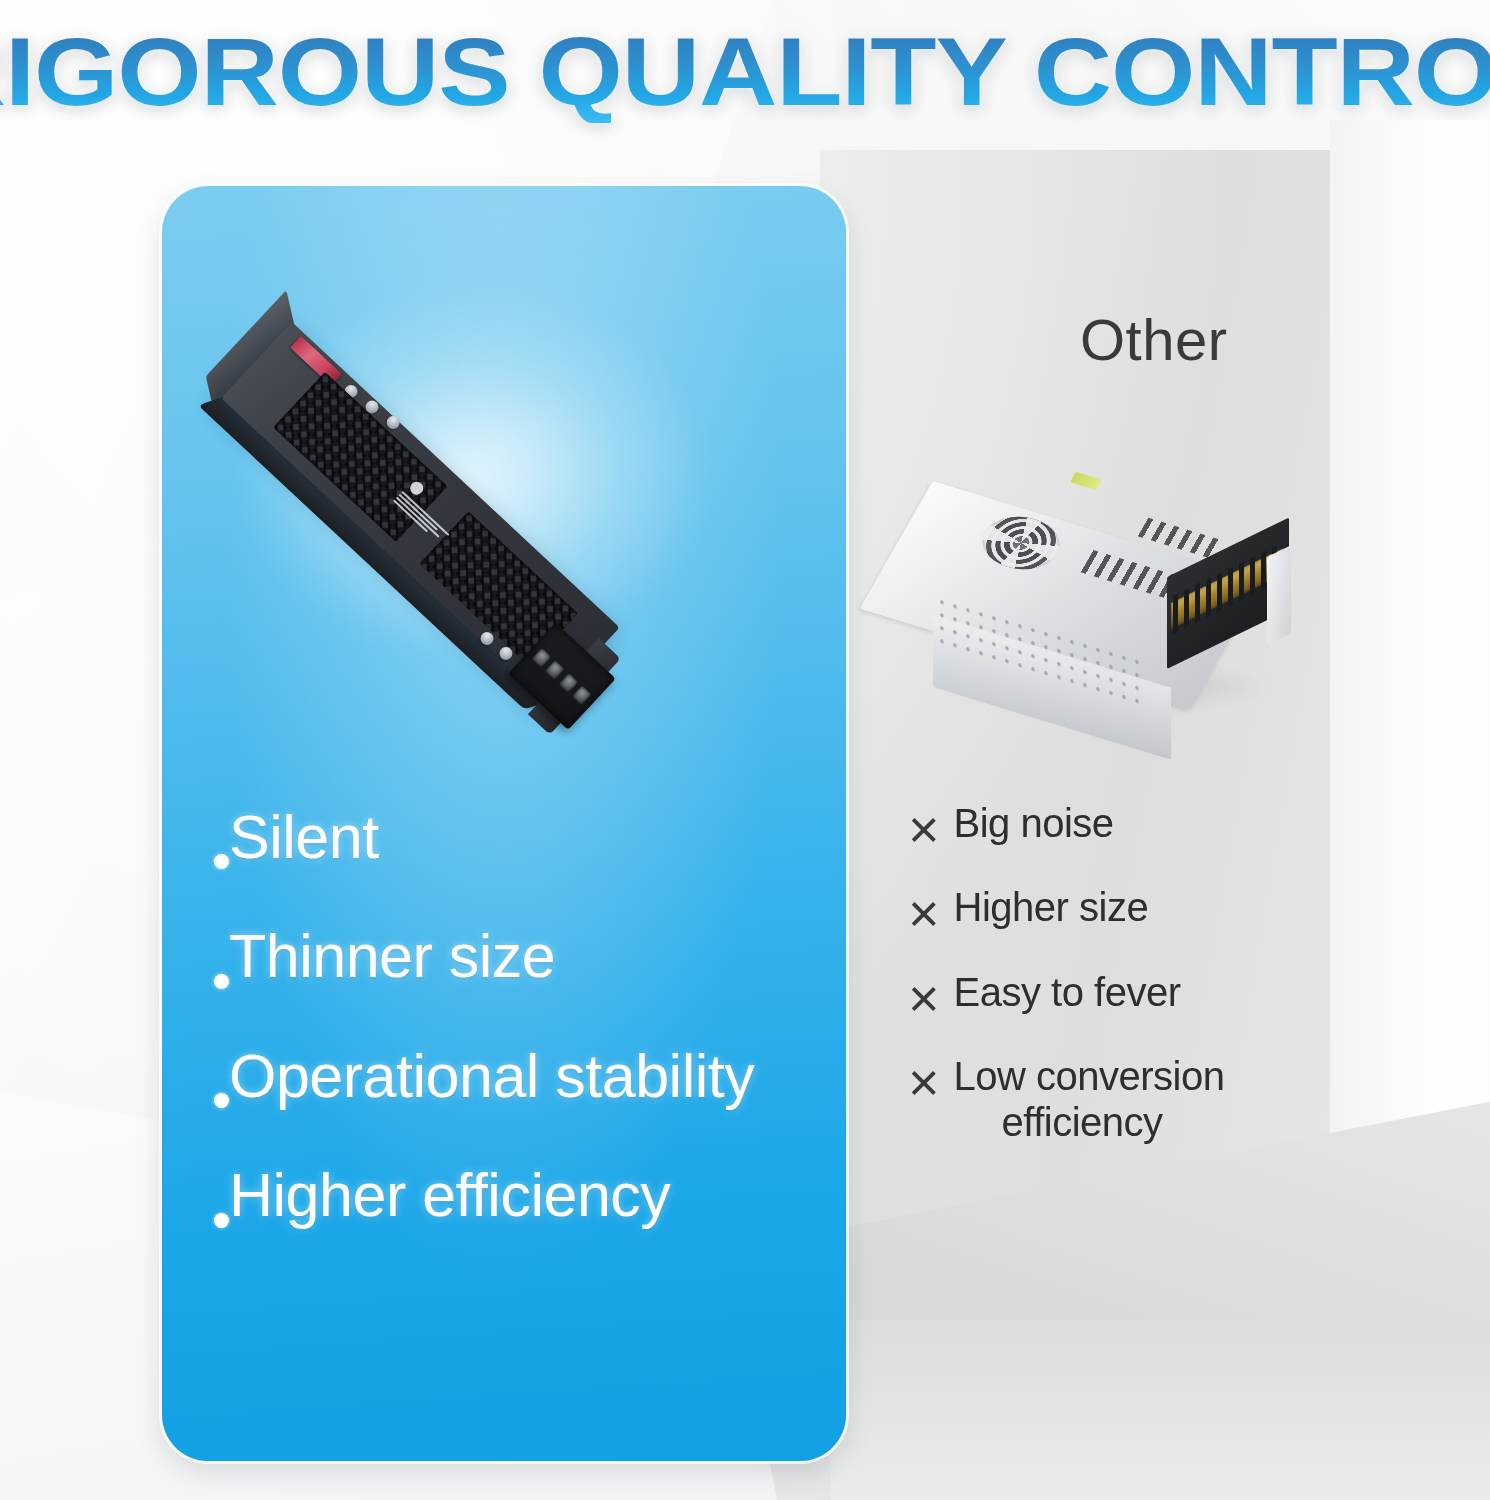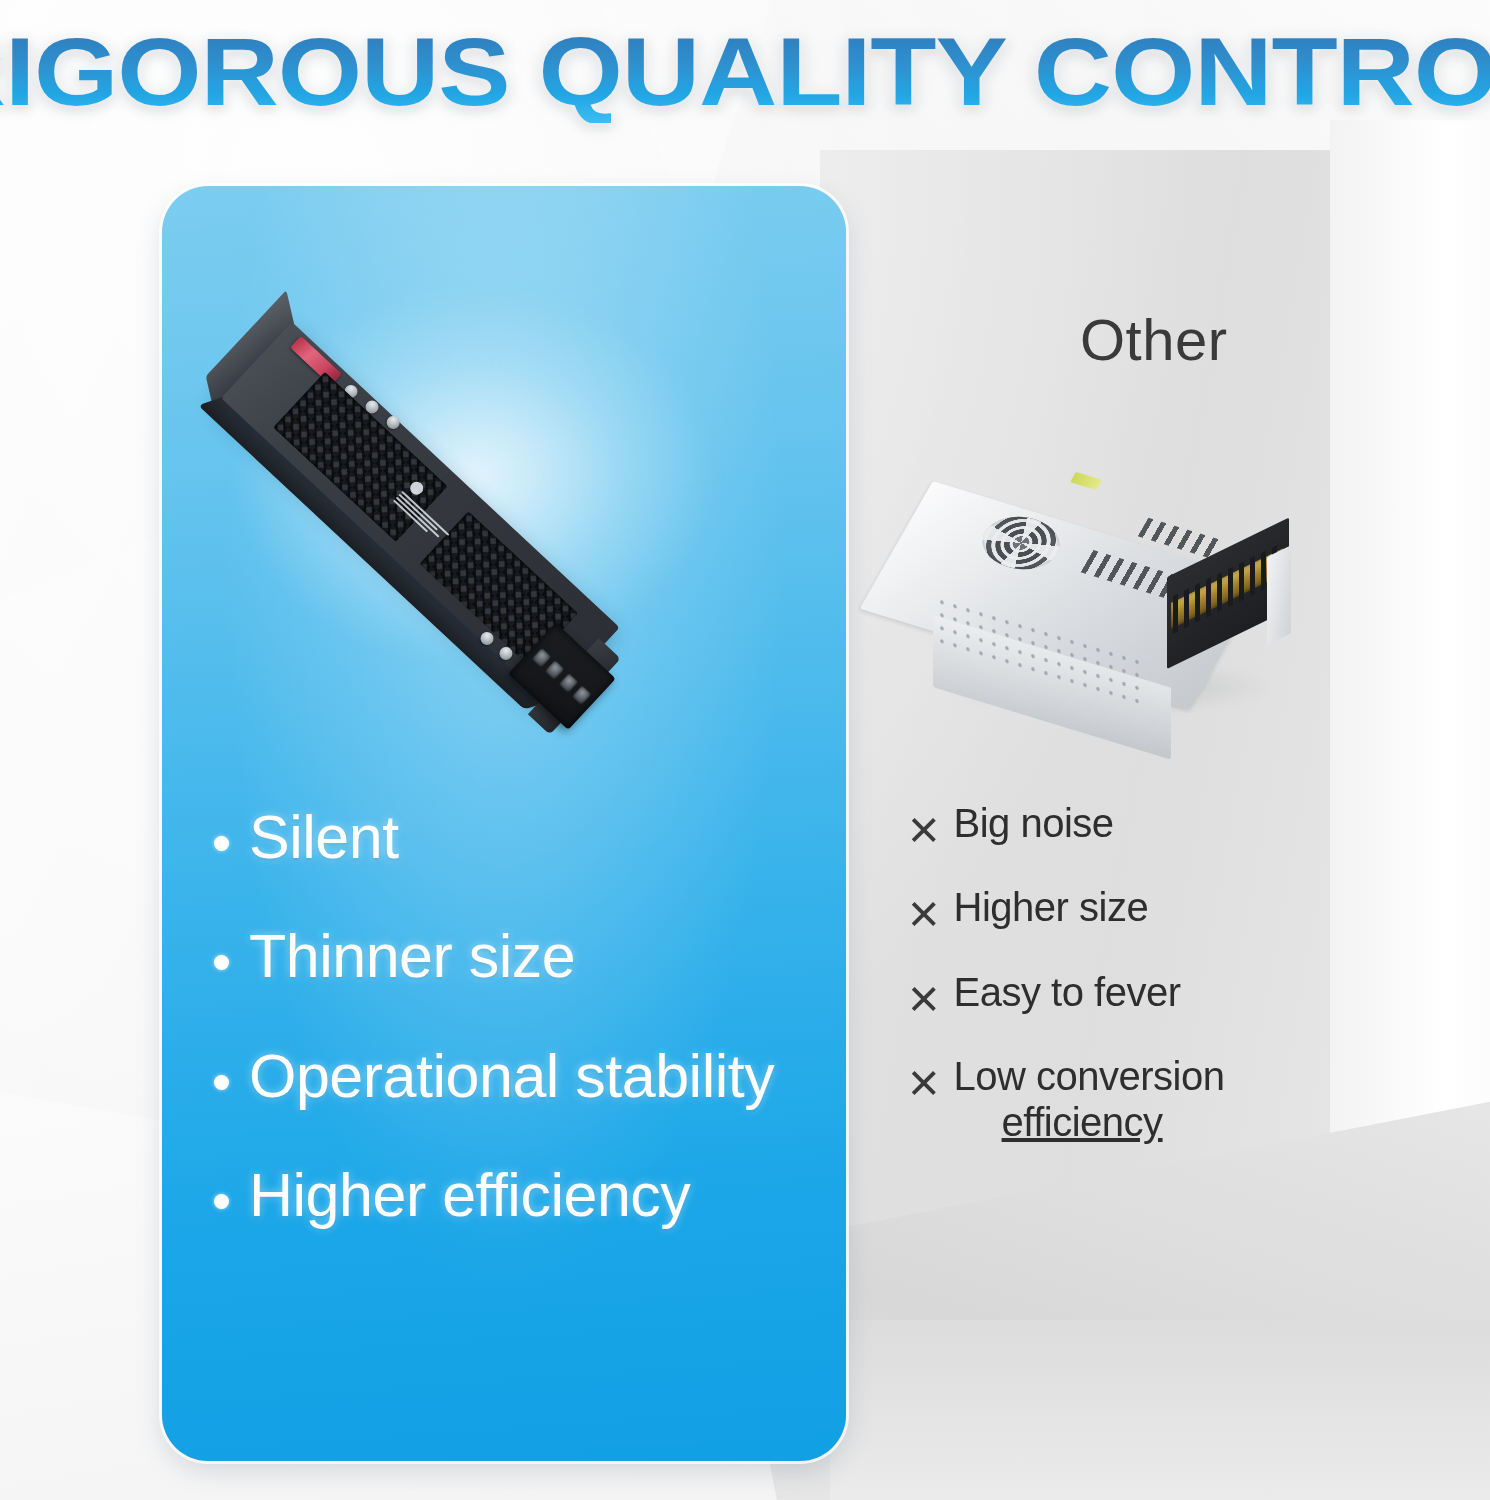--- a/index.html
+++ b/index.html
@@ -168,36 +168,36 @@
   .holes{position:absolute;left:24px;top:164px;width:200px;height:46px;
     transform:skewY(17deg);
     background:radial-gradient(circle at 3px 3px,#9aa0a6 1.6px,rgba(0,0,0,0) 2px);
     background-size:13px 13px;opacity:.85;}
   .b-green{position:absolute;left:158px;top:10px;width:26px;height:12px;
     transform:skewY(17deg) skewX(-26deg);border-radius:2px;
     background:linear-gradient(90deg,#c9d94a 0%,#e2ea7e 100%);opacity:.9;}
 
   
   .pros{position:absolute;left:214px;top:806px;width:620px;}
-  .pro-item{display:flex;align-items:flex-start;gap:20px;margin-bottom:56px;}
+  .pro-item{display:flex;align-items:flex-end;margin-bottom:56px;}
   .pro-item:last-child{margin-bottom:16px;}
   .pro-dot{width:15px;height:15px;border-radius:50%;background:#ffffff;
     margin-top:30px;flex:0 0 auto;
     box-shadow:0 0 4px rgba(255,255,255,.6);}
   .pro-text{color:#ffffff;font-size:61px;line-height:1.04;
     letter-spacing:-.5px;
     text-shadow:0 0 9px rgba(255,255,255,.45),0 2px 3px rgba(0,90,140,.18);}
 
   .cons{position:absolute;left:908px;top:800px;width:420px;}
   .con-item{display:flex;align-items:flex-start;gap:14px;margin-bottom:26px;}
   .con-item:last-child{margin-bottom:0;}
   .con-x{color:#3a3a3a;font-size:54px;line-height:1.08;flex:0 0 auto;
     font-weight:400;}
   .con-text{color:#2e2e2e;font-size:40px;line-height:1.16;letter-spacing:-.5px;}
-  .con-text .wrap2{display:block;padding-left:48px;text-decoration:underline;}
+  .con-text .wrap2{display:block;padding-left:48px;}
 </style>
 </head>
 <body>
 
 <div class="stage">
 
   <div class="facet facet-a"></div>
   <div class="facet facet-b"></div>
   <div class="facet facet-c"></div>
   <div class="facet facet-d"></div>

